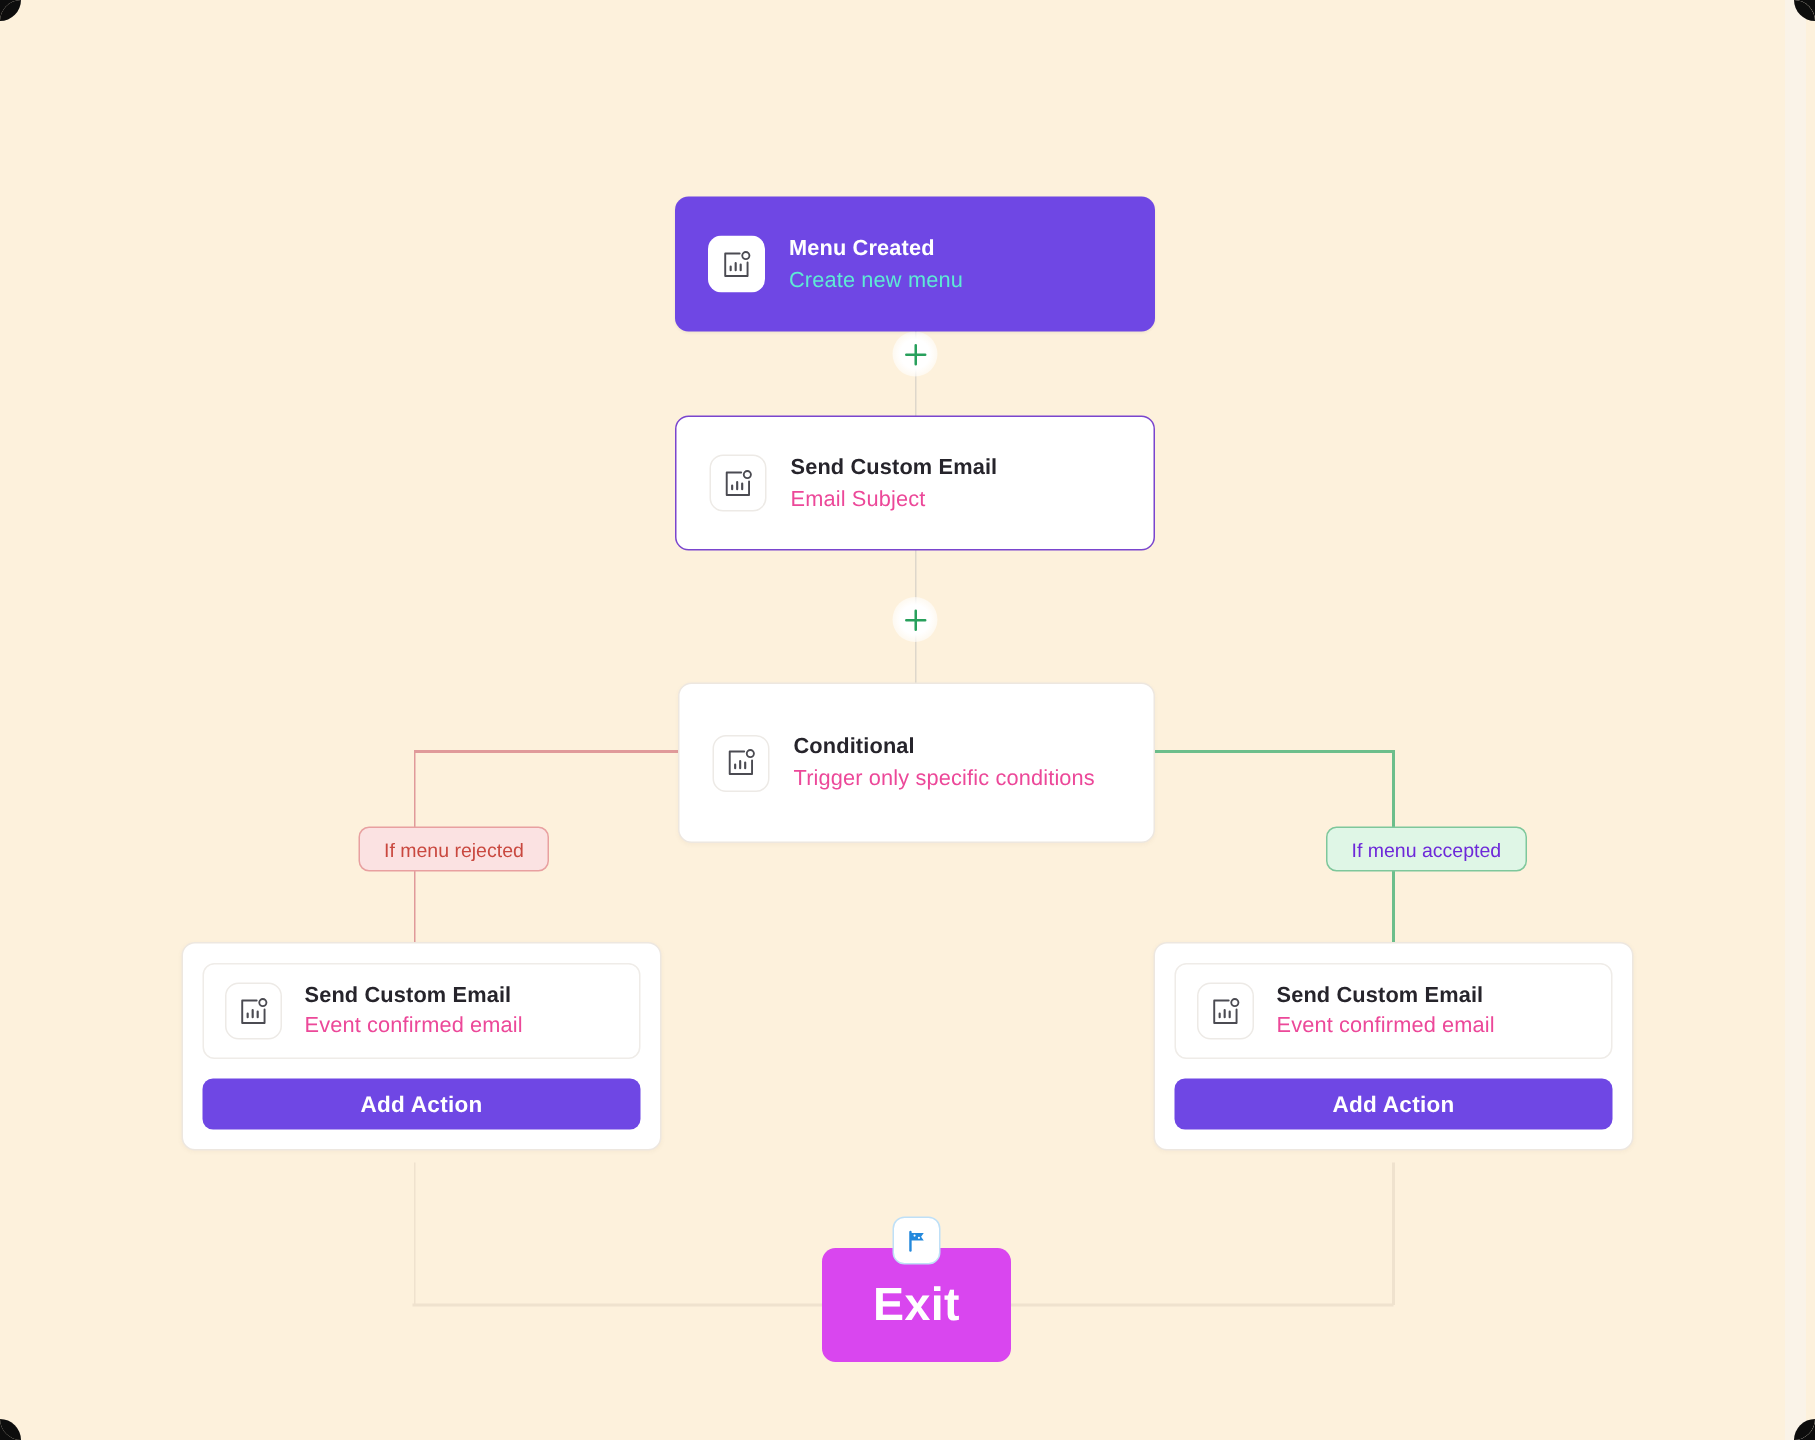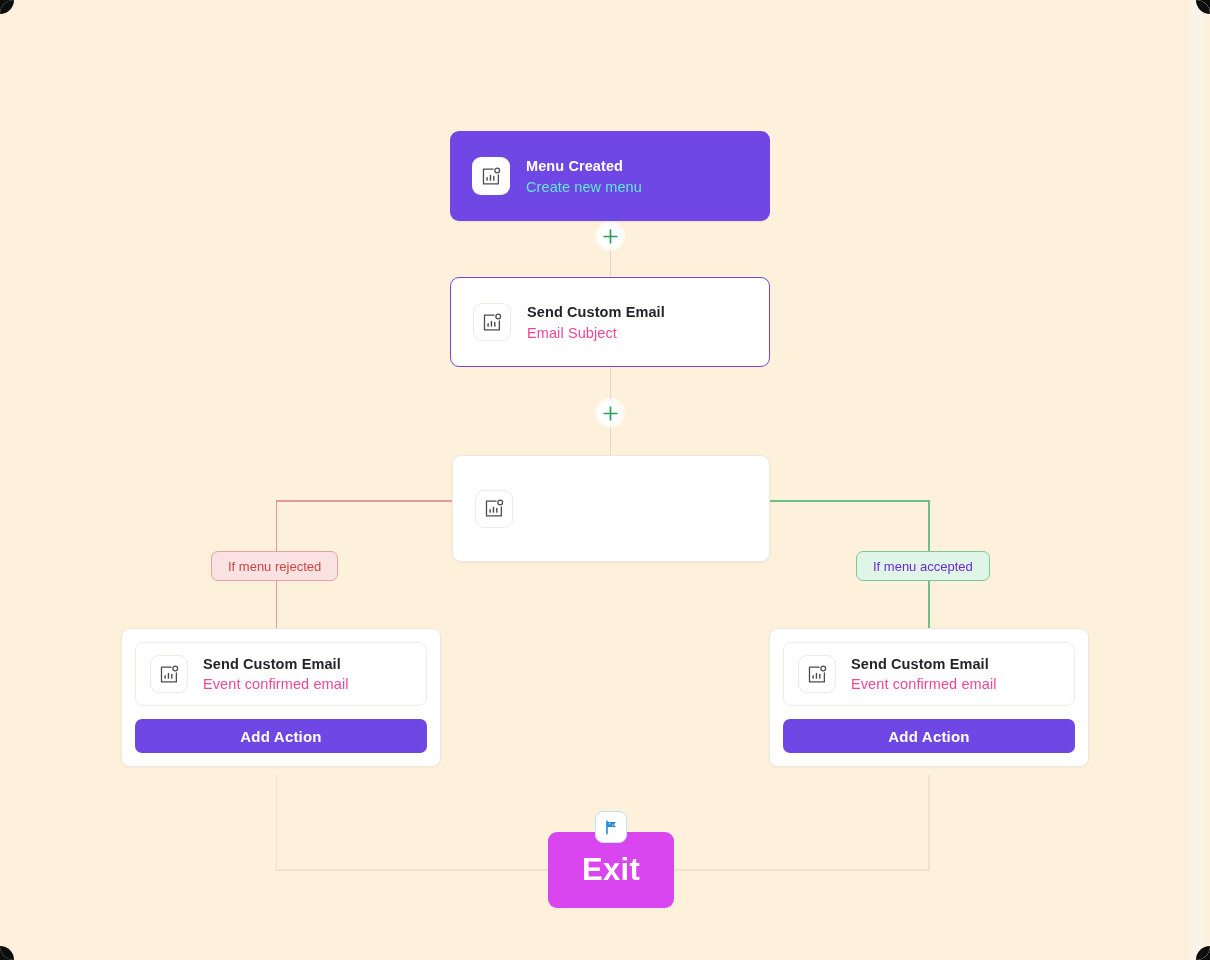--- a/index.html
+++ b/index.html
@@ -126,20 +126,21 @@
   .pill {
     position: absolute;
     height: 30px;
     border-radius: 7px;
     display: flex;
     align-items: center;
     justify-content: center;
     padding: 0 16px;
     font-size: 13px;
     white-space: nowrap;
+    margin-left: 28px;
   }
   .pill-red {
     background: #FBE2E2;
     border: 1px solid #E8A0A0;
     color: #C9483F;
   }
   .pill-green {
     background: #DFF6E6;
     border: 1px solid #7EC79B;
     color: #6d28d9;
@@ -291,20 +292,24 @@
     </div>
   </div>
 
   <div class="node node-plain" style="left:452px; top:455px; width:318px; height:107px;">
     <div class="node-icon">
       <svg width="21" height="21" viewBox="0 0 22 22" aria-hidden="true">
         <path d="M2.6 3.2h10.1M2.6 3.2v15.6h15.6V9.4" stroke="#4B4B52" stroke-width="1.35" fill="none" stroke-linecap="round" stroke-linejoin="round"></path>
         <path d="M6.4 14.8v-2.6M9.9 14.8V9.8M13.4 14.8v-3.9" stroke="#4B4B52" stroke-width="1.5" stroke-linecap="round"></path>
         <circle cx="17" cy="4.6" r="2.5" stroke="#4B4B52" stroke-width="1.3" fill="none"></circle>
       </svg>
+    </div>
+    <div class="node-text">
+      <div class="node-title">Conditional</div>
+      <div class="node-sub">Trigger only specific conditions</div>
     </div>
   </div>
 
   <div class="pill pill-red" style="left:211px; top:551px;">If menu rejected</div>
 
   <div class="pill pill-green" style="left:856px; top:551px;">If menu accepted</div>
 
   <div class="action-card" style="left:121px; top:628px;">
     <div class="inner-node">
       <div class="node-icon">

